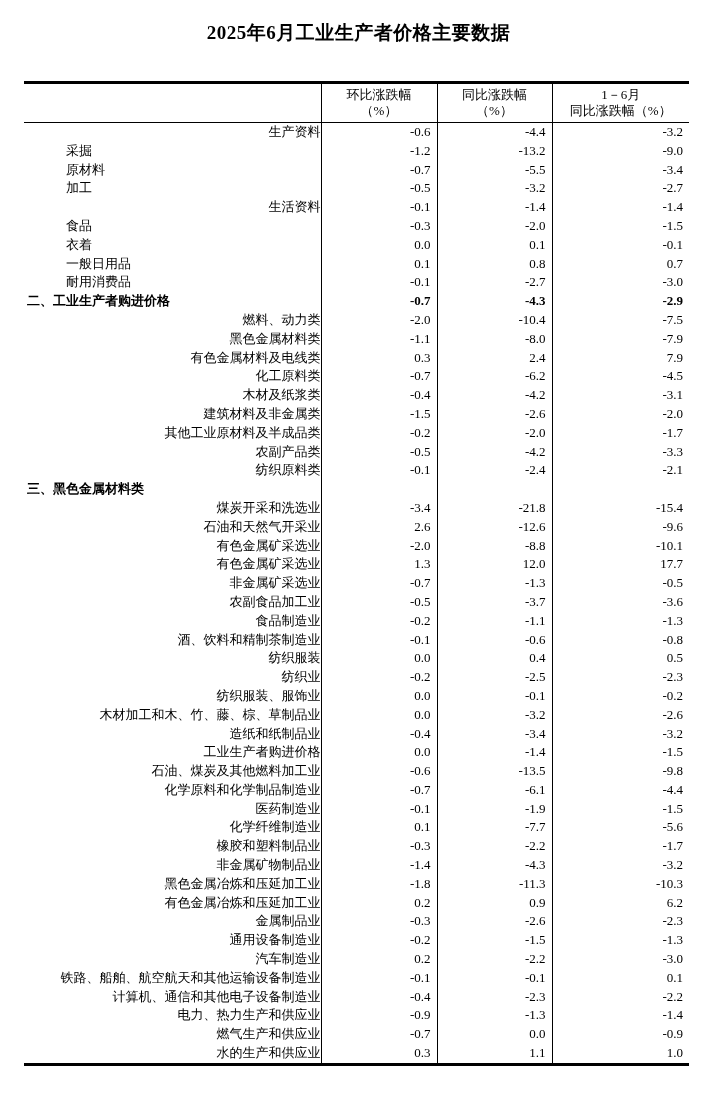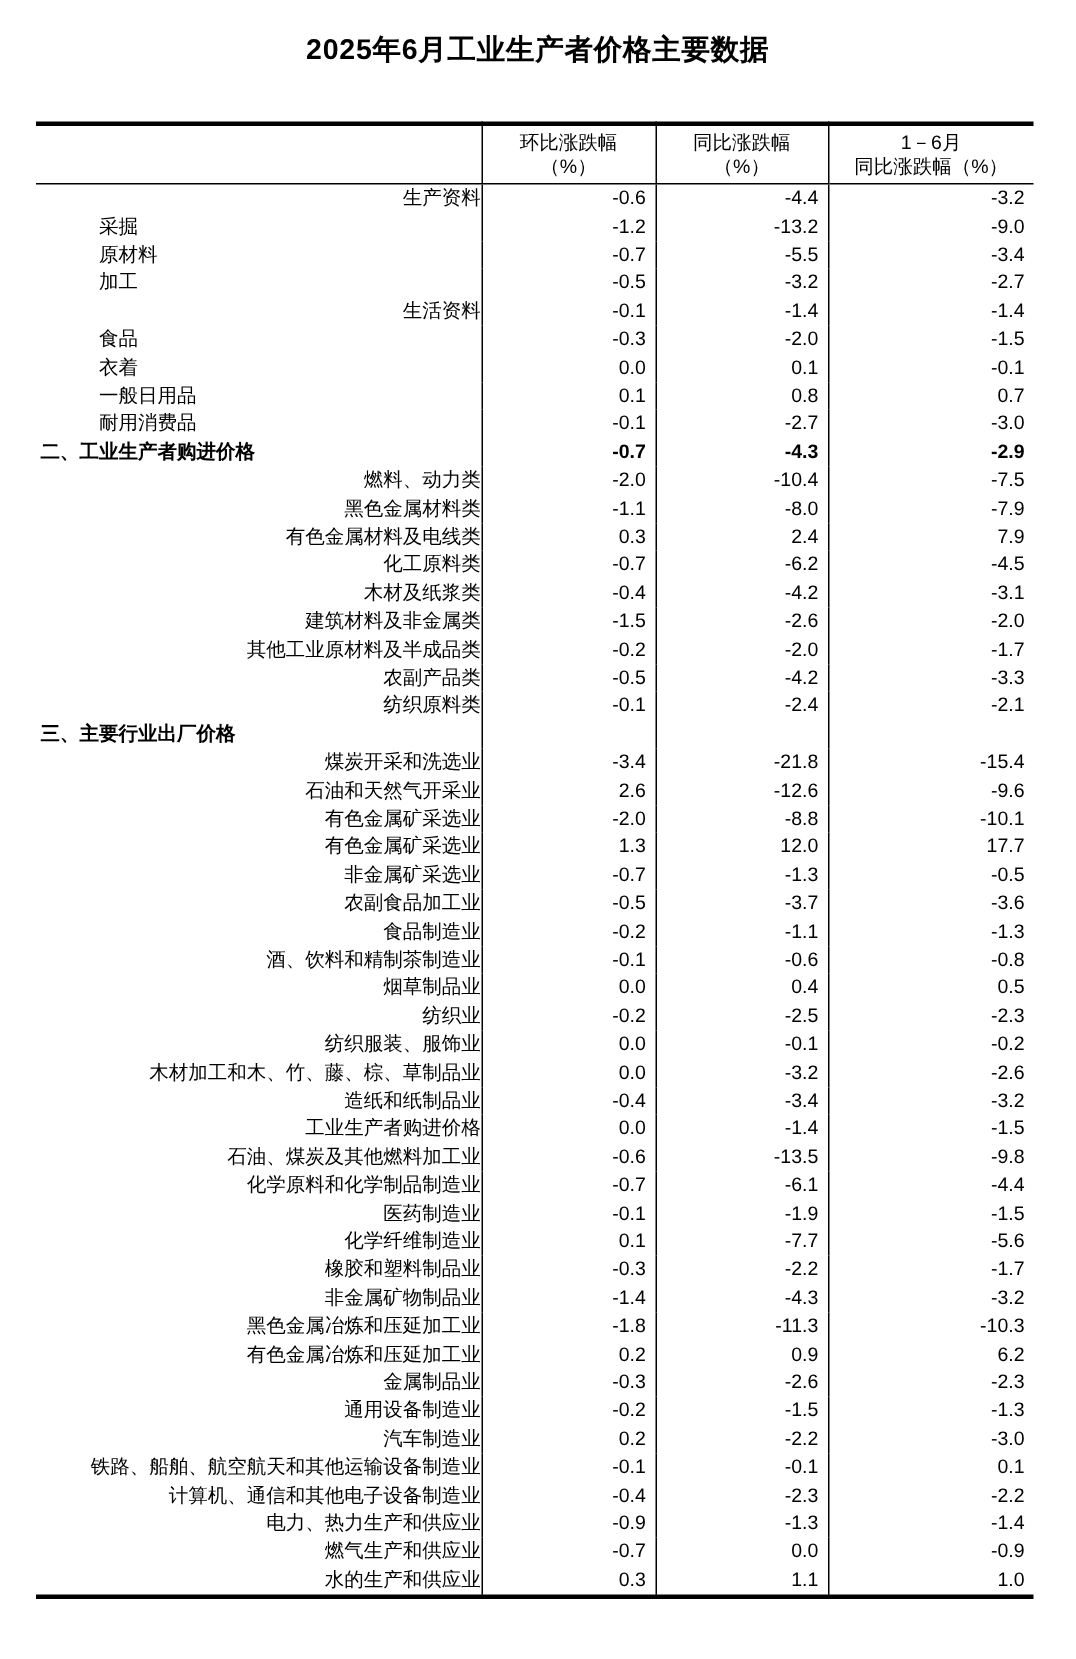--- a/index.html
+++ b/index.html
@@ -1,21 +1,21 @@
 <!DOCTYPE html>
 <html><head>
 <meta charset="utf-8">
 <style>
   html,body{margin:0;padding:0;background:#ffffff;}
   .page{
     position:relative;
     width:717px;height:1088px;
     background:#ffffff;
     color:#000;
-    font-family:Liberation Sans, sans-serif;
+    font-family:Liberation Serif, serif;
     overflow:hidden;
   }
   .title{
     position:absolute;top:20px;left:0;width:100%;
     text-align:center;
     font-size:19px;font-weight:bold;
     letter-spacing:0.5px;
   }
   table.ppi{
     position:absolute;left:24px;top:81px;
@@ -181,21 +181,21 @@
           <td class="c3 num">-4.2</td>
           <td class="c4 num">-3.3</td>
         </tr>
         <tr>
           <td class="c1 lv1">纺织原料类</td>
           <td class="c2 num">-0.1</td>
           <td class="c3 num">-2.4</td>
           <td class="c4 num">-2.1</td>
         </tr>
         <tr>
-          <td class="c1 lv0 b">三、主要行业出厂价格</td>
+          <td class="c1 lv0 b">三、黑色金属材料类</td>
           <td class="c2 num b"></td>
           <td class="c3 num b"></td>
           <td class="c4 num b"></td>
         </tr>
         <tr>
           <td class="c1 lv1">煤炭开采和洗选业</td>
           <td class="c2 num">-3.4</td>
           <td class="c3 num">-21.8</td>
           <td class="c4 num">-15.4</td>
         </tr>
@@ -235,21 +235,21 @@
           <td class="c3 num">-1.1</td>
           <td class="c4 num">-1.3</td>
         </tr>
         <tr>
           <td class="c1 lv1">酒、饮料和精制茶制造业</td>
           <td class="c2 num">-0.1</td>
           <td class="c3 num">-0.6</td>
           <td class="c4 num">-0.8</td>
         </tr>
         <tr>
-          <td class="c1 lv1">烟草制品业</td>
+          <td class="c1 lv1">纺织服装</td>
           <td class="c2 num">0.0</td>
           <td class="c3 num">0.4</td>
           <td class="c4 num">0.5</td>
         </tr>
         <tr>
           <td class="c1 lv1">纺织业</td>
           <td class="c2 num">-0.2</td>
           <td class="c3 num">-2.5</td>
           <td class="c4 num">-2.3</td>
         </tr>

